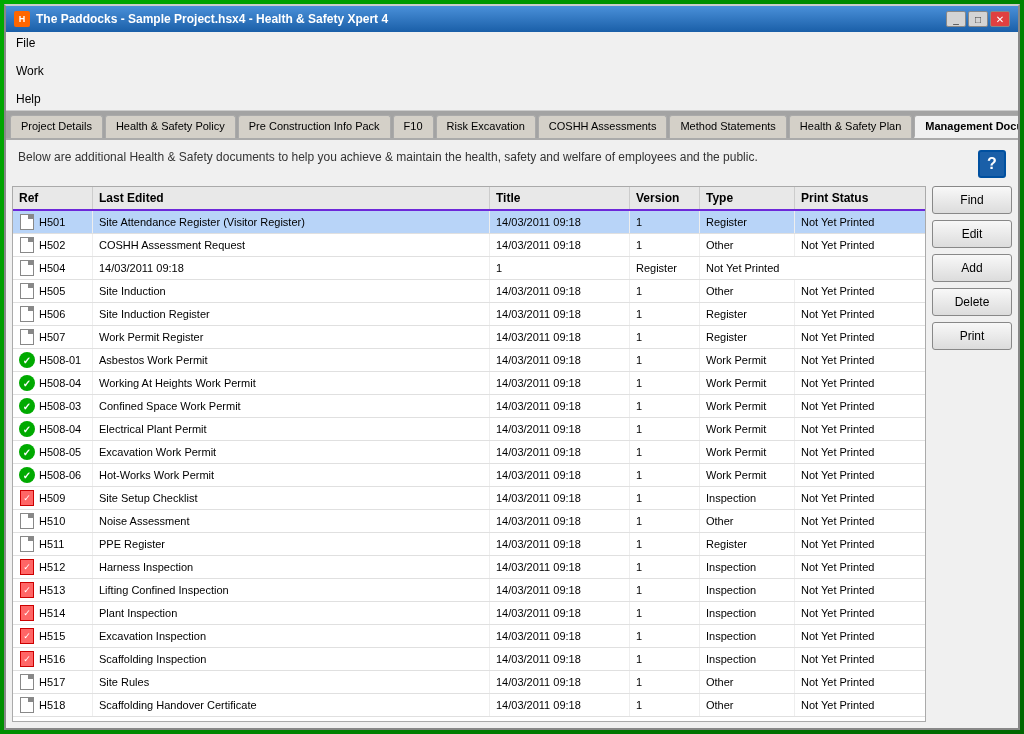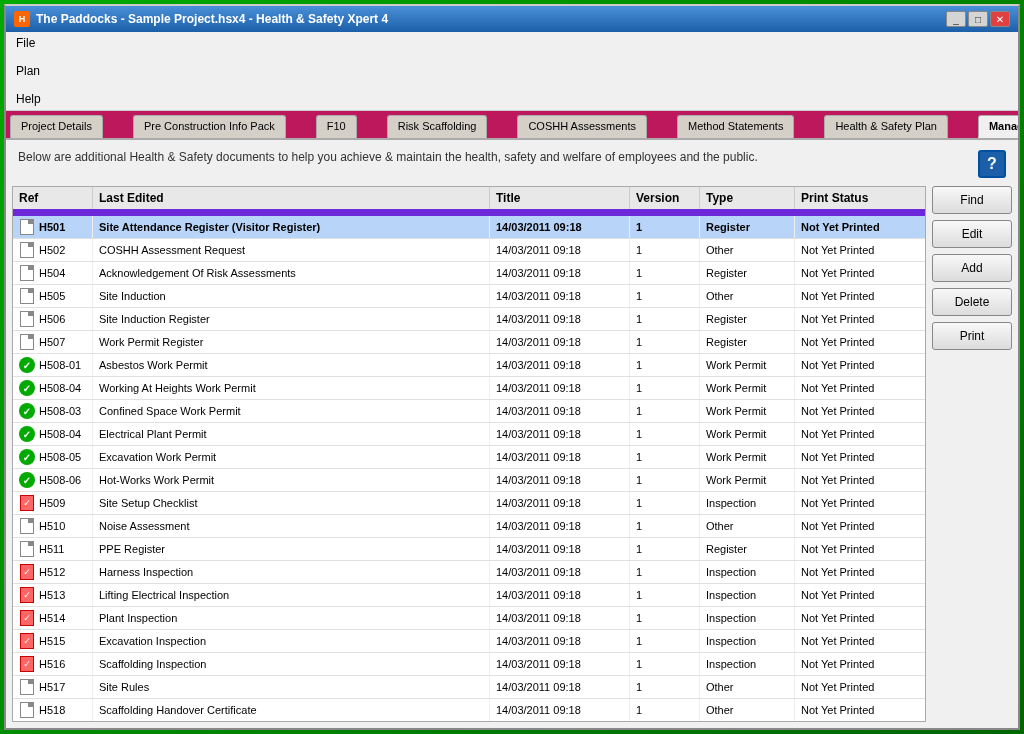--- a/index.html
+++ b/index.html
@@ -94,27 +94,26 @@
 
     .menu-item {
       padding: 2px 6px;
       cursor: pointer;
       font-size: 12px;
     }
 
     
     .tab-bar {
       display: flex;
-      background: #be185d;
+      background: #a3a3a3;
       padding: 4px 0 0 4px;
       flex-shrink: 0;
       border-bottom: 2px solid #aaa;
       flex-wrap: nowrap;
       overflow: hidden;
-      gap: 28px;
     }
 
     .tab {
       padding: 4px 10px;
       border: 1px solid #aaa;
       border-bottom: none;
       background: #d4d0c8;
       cursor: pointer;
       font-size: 11px;
       margin-right: 2px;
@@ -181,21 +180,21 @@
       display: flex;
       flex-direction: column;
       overflow: hidden;
       position: relative;
     }
 
     .table-header {
       display: grid;
       grid-template-columns: 80px 1fr 140px 70px 95px 130px;
       background: #e8e8e8;
-      border-bottom: 7px solid #6d28d9;
+      border-bottom: 2px solid #6d28d9;
       flex-shrink: 0;
     }
 
     .th {
       padding: 4px 6px;
       font-weight: bold;
       font-size: 12px;
       border-right: 1px solid #ccc;
       cursor: pointer;
     }
@@ -206,21 +205,21 @@
       overflow-y: auto;
       flex: 1;
     }
 
     .table-row {
       display: grid;
       grid-template-columns: 80px 1fr 140px 70px 95px 130px;
       border-bottom: 1px solid #e0e0e0;
       cursor: pointer;
     }
-    .table-row.selected { background: #b8d4f8; font-weight: bold; }
+    .table-row.selected { background: #b8d4f8; }
 
     .td {
       padding: 3px 6px;
       font-size: 11px;
       border-right: 1px solid #eee;
       display: flex;
       align-items: center;
       gap: 4px;
     }
 
@@ -321,29 +320,30 @@
     </div>
     <div class="title-bar-controls">
       <div class="title-btn">_</div>
       <div class="title-btn">□</div>
       <div class="title-btn close">✕</div>
     </div>
   </div>
 
   <div class="menu-bar">
     <span class="menu-item">File</span>
-    <span class="menu-item">Plan</span>
+    <span class="menu-item">Work</span>
     <span class="menu-item">Help</span>
   </div>
 
   <div class="tab-bar">
     <div class="tab">Project Details</div>
+    <div class="tab">Health &amp; Safety Policy</div>
     <div class="tab">Pre Construction Info Pack</div>
     <div class="tab">F10</div>
-    <div class="tab">Risk Scaffolding</div>
+    <div class="tab">Risk Excavation</div>
     <div class="tab">COSHH Assessments</div>
     <div class="tab">Method Statements</div>
     <div class="tab">Health &amp; Safety Plan</div>
     <div class="tab active">Management Documents</div>
   </div>
 
   <div class="content">
     <div class="description-bar">
       <span>Below are additional Health &amp; Safety documents to help you achieve &amp; maintain the health, safety and welfare of employees and the public.</span>
       <div class="help-btn">?</div>
@@ -388,21 +388,20 @@
       <div class="td">Other</div>
       <div class="td">Not Yet Printed</div>
     </div>
             <div class="table-row">
       <div class="td">
                 <span class="row-icon">
                   <span class="icon-doc"></span>
                 </span>
                 <span>H504</span>
               </div>
-      <div class="td">Acknowledgement Of Risk Assessments</div>
       <div class="td">14/03/2011 09:18</div>
       <div class="td">1</div>
       <div class="td">Register</div>
       <div class="td">Not Yet Printed</div>
     </div>
             <div class="table-row">
       <div class="td">
                 <span class="row-icon">
                   <span class="icon-doc"></span>
                 </span>
@@ -570,21 +569,21 @@
       <div class="td">Inspection</div>
       <div class="td">Not Yet Printed</div>
     </div>
             <div class="table-row">
       <div class="td">
                 <span class="row-icon">
                   <span class="icon-clipboard"></span>
                 </span>
                 <span>H513</span>
               </div>
-      <div class="td">Lifting Electrical Inspection</div>
+      <div class="td">Lifting Confined Inspection</div>
       <div class="td">14/03/2011 09:18</div>
       <div class="td">1</div>
       <div class="td">Inspection</div>
       <div class="td">Not Yet Printed</div>
     </div>
             <div class="table-row">
       <div class="td">
                 <span class="row-icon">
                   <span class="icon-clipboard"></span>
                 </span>

